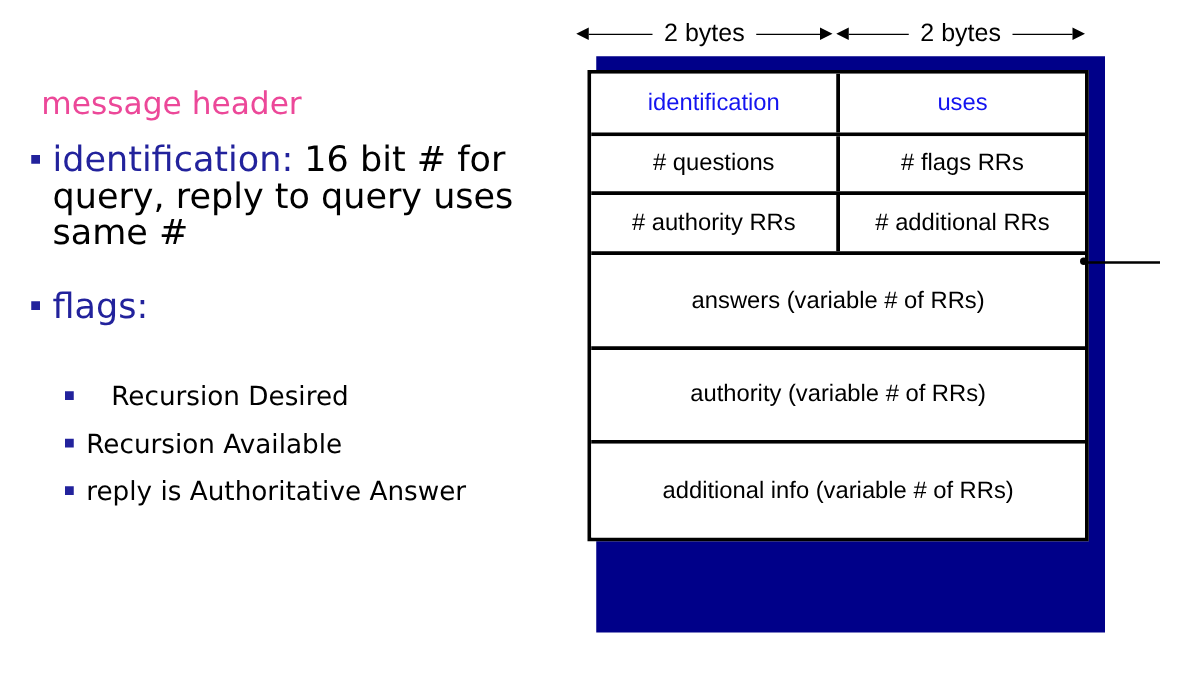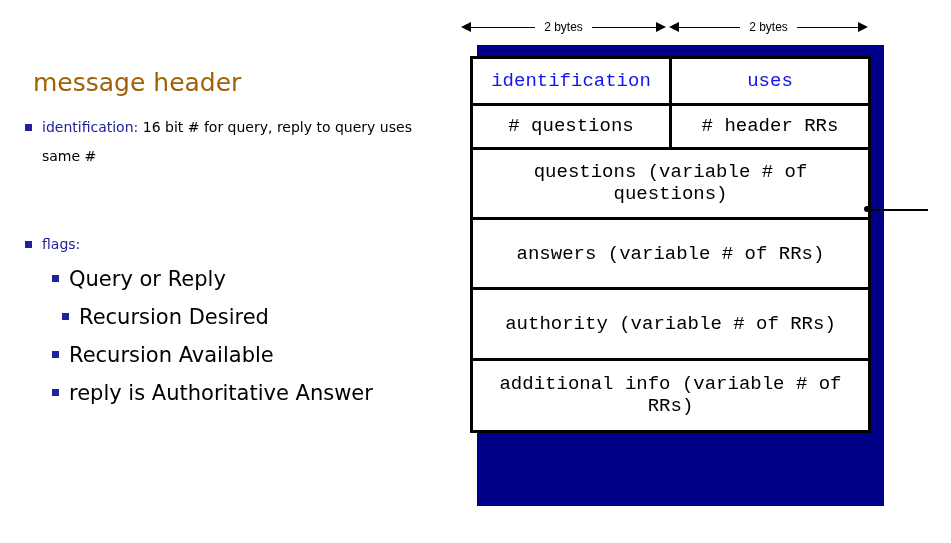--- a/index.html
+++ b/index.html
@@ -23,21 +23,21 @@
     top: 0px;
     width: 455px;
     height: 543px;
   }
 
   .heading {
     position: absolute;
     left: 33px;
     top: 68px;
     font-size: 25px;
-    color: #a16207;
+    color: #ec4899;
     letter-spacing: 0px;
     white-space: nowrap;
   }
 
   .bullet-row {
     position: absolute;
     display: flex;
     align-items: flex-start;
   }
 
@@ -55,35 +55,35 @@
     flex: 0 0 auto;
     background: #22229c;
     width: 7px;
     height: 7px;
     margin-top: 10px;
   }
 
   .btxt {
     display: inline-block;
     margin-left: 10px;
-    font-size: 14px;
+    font-size: 28px;
     line-height: 29px;
   }
   .btxt.sub {
     font-size: 21px;
     line-height: 28px;
   }
 
   .clr-navy  { color: #22229c; }
   .clr-black { color: #000000; }
 
   #b-identification { left: 25px; top: 113px; width: 420px; }
   #b-flags          { left: 25px; top: 230px; width: 420px; }
   #b-query          { left: 52px; top: 265px; width: 400px; }
-  #b-rd             { left: 62px; top: 303px; width: 400px; }
+  #b-rd             { left: 52px; top: 303px; width: 400px; gap: 20px; }
   #b-ra             { left: 52px; top: 341px; width: 400px; }
   #b-aa             { left: 52px; top: 379px; width: 400px; }
 
   
   #diagram {
     position: absolute;
     left: 0px;
     top: 0px;
     width: 951px;
     height: 543px;
@@ -112,21 +112,21 @@
     width: 0;
     height: 0;
     border-top: 5px solid transparent;
     border-bottom: 5px solid transparent;
   }
   .arrow-head.left  { border-right: 10px solid #000000; }
   .arrow-head.right { border-left: 10px solid #000000; }
 
   .dim-label {
     flex: 0 0 auto;
-    font-size: 12px;
+    font-size: 20px;
     color: #000000;
     padding: 0 9px;
     white-space: nowrap;
     font-family: "Liberation Sans", sans-serif;
   }
 
   
   #shadow-block {
     position: absolute;
     left: 477px;
@@ -143,21 +143,21 @@
     left: 470px;
     top: 56px;
     width: 401px;
     height: 377px;
     background: #ffffff;
     border: 3px solid #000000;
     box-sizing: border-box;
     z-index: 2;
     display: flex;
     flex-direction: column;
-    font-family: Liberation Mono, monospace;
+    font-family: Liberation Sans, sans-serif;
   }
 
   .trow {
     display: flex;
     flex-direction: row;
     box-sizing: border-box;
     border-bottom: 3px solid #000000;
     background: #ffffff;
   }
   .trow.last { border-bottom: none; }
@@ -212,24 +212,20 @@
   <div class="bullet-row" id="b-identification">
     <span class="sq"></span>
     <span class="btxt"><span class="clr-navy">identification:</span><span class="clr-black"> 16 bit # for query, reply to query uses same #</span></span>
   </div>
 
   <div class="bullet-row" id="b-flags">
     <span class="sq"></span>
     <span class="btxt clr-navy">flags:</span>
   </div>
 
-  <div class="bullet-row" id="b-query">
-    <span class="sq-sub"></span>
-    <span class="btxt sub clr-black">Query or Reply</span>
-  </div>
 
   <div class="bullet-row" id="b-rd">
     <span class="sq-sub"></span>
     <span class="btxt sub clr-black">Recursion Desired</span>
   </div>
 
   <div class="bullet-row" id="b-aa">
     <span class="sq-sub"></span>
     <span class="btxt sub clr-black">reply is Authoritative Answer</span>
   </div>
@@ -263,27 +259,28 @@
 
   <div id="msg-table">
 
     <div class="trow r-h1">
       <div class="tcell divider blue">identification</div>
       <div class="tcell blue">uses</div>
     </div>
 
     <div class="trow r-h2">
       <div class="tcell divider"># questions</div>
-      <div class="tcell"># header RRs</div>
-    </div>
-
-
-    <div class="trow r-big">
-      <div class="tcell">questions (variable # of questions)</div>
-    </div>
+      <div class="tcell"># flags RRs</div>
+    </div>
+
+    <div class="trow r-h3">
+      <div class="tcell divider"># authority RRs</div>
+      <div class="tcell"># additional RRs</div>
+    </div>
+
 
     <div class="trow r-big">
       <div class="tcell">answers (variable # of RRs)</div>
     </div>
 
     <div class="trow r-big">
       <div class="tcell">authority (variable # of RRs)</div>
     </div>
 
     <div class="trow r-last last">

